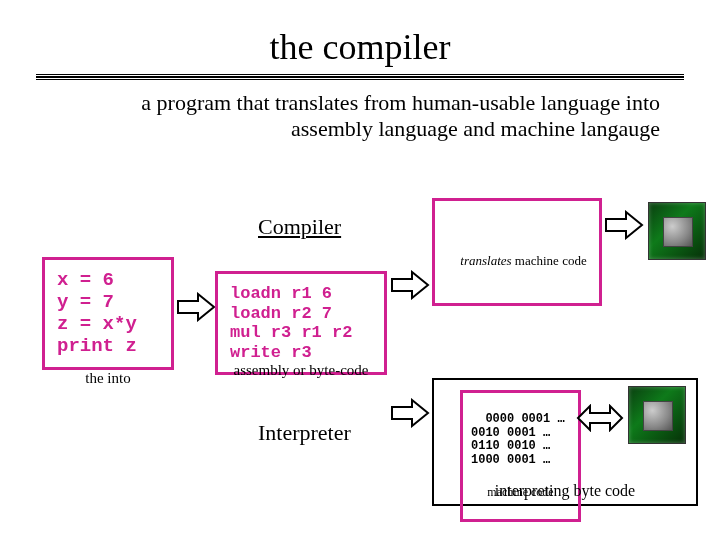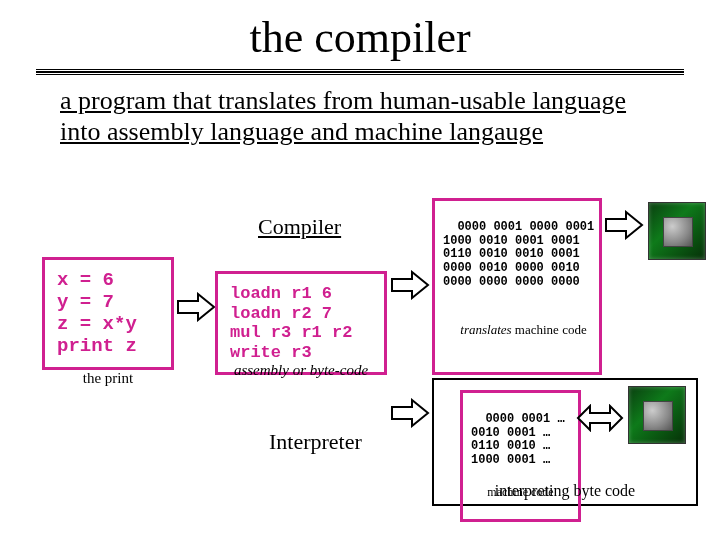--- a/index.html
+++ b/index.html
@@ -7,36 +7,35 @@
     margin: 0;
     padding: 0;
     width: 720px;
     height: 540px;
     font-family: "Times New Roman", serif;
     position: relative;
     background: #fff;
   }
   .title {
     text-align: center;
-    font-size: 44px;
-    margin-top: 12px;
+    font-size: 36px;
+    margin-top: 26px;
     font-weight: normal;
   }
   .rule {
     margin: 6px 36px 2px 36px;
     height: 3px;
     border-top: 3px double #000;
     border-bottom: 3px double #000;
   }
   .subtitle {
-    text-align: left;
-    font-size: 26px;
+    text-align: right;
+    font-size: 22px;
     margin: 10px 60px 0 60px;
     line-height: 1.2;
-    text-decoration: underline;
   }
   .abs { position: absolute; }
   .codebox {
     border: 3px solid;
     padding: 10px 12px;
     font-family: "Courier New", monospace;
     font-size: 19px;
     line-height: 1.15;
     white-space: pre;
     font-weight: bold;
@@ -89,46 +88,41 @@
 <div class="title">the compiler</div>
 <div class="rule"></div>
 <div class="subtitle">a program that translates from human-usable language into assembly language and machine langauge</div>
 
 <div class="abs label-cp" style="left:258px; top:214px;text-decoration:underline;">Compiler</div>
 
 <div class="abs codebox code-source" style="left:42px; top:257px; width:132px;">x = 6
 y = 7
 z = x*y
 print z</div>
-<div class="abs caption" style="left:42px; top:370px; width:132px;">the print</div>
+<div class="abs caption" style="left:42px; top:370px; width:132px;">the into</div>
 
 <div class="arrow" style="left:176px; top:292px;">
   <svg width="40" height="30">
       <polygon class="arrow-stroke" points="2,9 22,9 22,2 38,15 22,28 22,21 2,21"></polygon>
     </svg>
 </div>
 
 <div class="abs codebox code-asm" style="left:215px; top:259px; width:172px; font-size:17px;">loadn r1 6
 loadn r2 7
 mul r3 r1 r2
 write r3</div>
-<div class="abs caption" style="left:215px; top:362px; width:172px;font-style:italic;">assembly or byte-code</div>
+<div class="abs caption" style="left:215px; top:362px; width:172px;">assembly or byte-code</div>
 
 <div class="arrow" style="left:390px; top:270px;">
   <svg width="40" height="30">
       <polygon class="arrow-stroke" points="2,9 22,9 22,2 38,15 22,28 22,21 2,21"></polygon>
     </svg>
 </div>
 
 <div class="abs codebox code-machine" style="left:432px; top:198px; width:170px; padding:6px 8px;">
-  <span>0000 0001 0000 0001
-1000 0010 0001 0001
-0110 0010 0010 0001
-0000 0010 0000 0010
-0000 0000 0000 0000</span>
   <div class="caption" style="margin-top:4px; font-family:'Times New Roman',serif; font-size:13px; color:#000;">
     <span class="caption-i">translates</span><span> machine code</span>
   </div>
 </div>
 
 <div class="arrow" style="left:604px; top:210px;">
   <svg width="40" height="30">
       <polygon class="arrow-stroke" points="2,9 22,9 22,2 38,15 22,28 22,21 2,21"></polygon>
     </svg>
 </div>
@@ -138,21 +132,21 @@
       <div class="die"></div>
     </div>
 </div>
 
 <div class="arrow" style="left:390px; top:398px;">
   <svg width="40" height="30">
       <polygon class="arrow-stroke" points="2,9 22,9 22,2 38,15 22,28 22,21 2,21"></polygon>
     </svg>
 </div>
 
-<div class="abs label-in" style="left:269px; top:420px;margin-top:9px;">Interpreter</div>
+<div class="abs label-in" style="left:258px; top:420px;">Interpreter</div>
 
 <div class="cpu-wrap" style="left:432px; top:378px; width:266px; height:128px;"></div>
 
 <div class="abs codebox code-interp" style="left:460px; top:390px; width:121px; padding:6px 8px;">
   <span>0000 0001 …
 0010 0001 …
 0110 0010 …
 1000 0001 …</span>
   <div class="caption" style="margin-top:4px; font-family:'Times New Roman',serif; font-size:12px;">machine code</div>
 </div>

